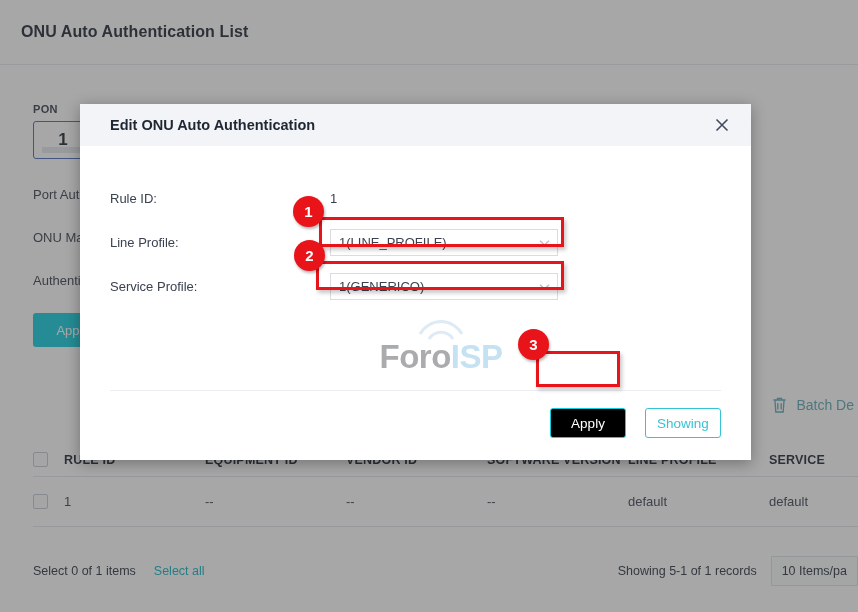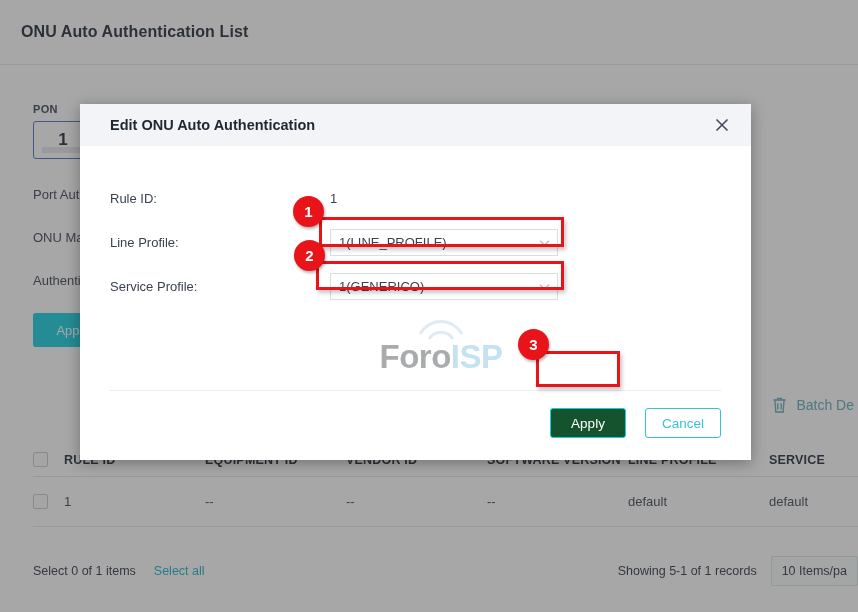--- a/index.html
+++ b/index.html
@@ -327,21 +327,21 @@
     min-width: 76px;
     border-radius: 3px;
     font-size: 13.5px;
     font-family: "Liberation Sans", sans-serif;
     display: flex;
     align-items: center;
     justify-content: center;
     cursor: pointer;
   }
   #apply-button {
-    background: #14532d;
+    background: #000000;
     border: 1px solid #13cede;
     color: #ffffff;
   }
   #cancel-button {
     background: #ffffff;
     border: 1px solid #36c3d6;
     color: #36c3d6;
   }
 </style>
 </head>
@@ -476,21 +476,21 @@
         </span>
       </div>
     </div>
 
   </div>
 
   <div id="modal-divider"></div>
 
   <div id="modal-footer">
     <div class="btn" id="apply-button">Apply</div>
-    <div class="btn" id="cancel-button">Cancel</div>
+    <div class="btn" id="cancel-button">Showing</div>
   </div>
 
 </div>
 
 <div class="hl-box" id="hl-line"></div>
 <div class="hl-box" id="hl-service"></div>
 <div class="hl-box" id="hl-apply"></div>
 
 <div class="badge" id="badge-1">1</div>
 <div class="badge" id="badge-2">2</div>

